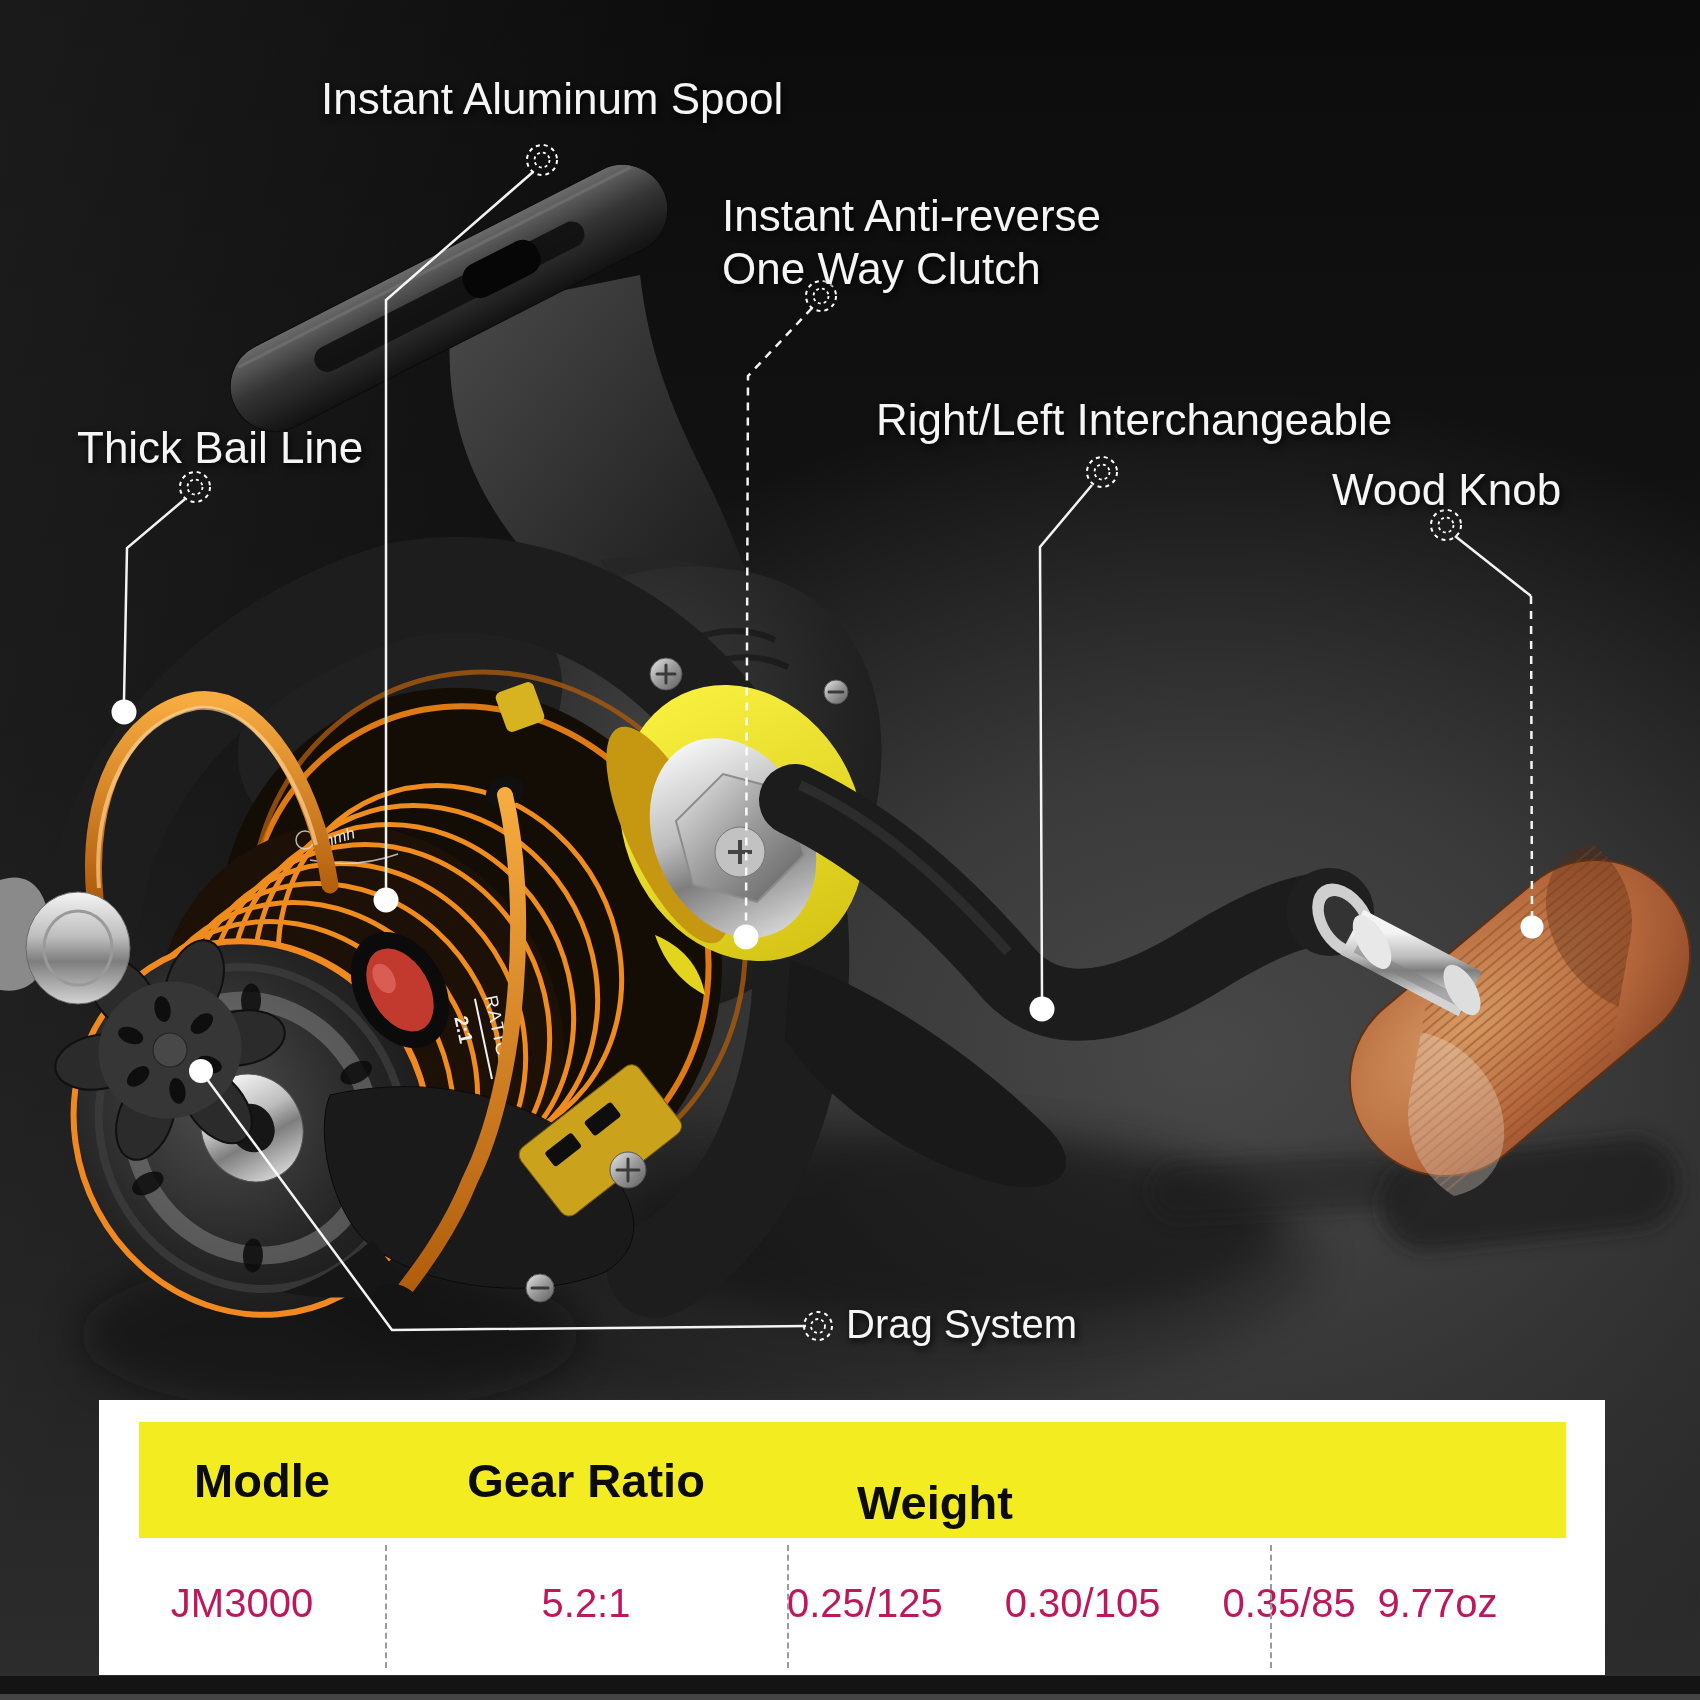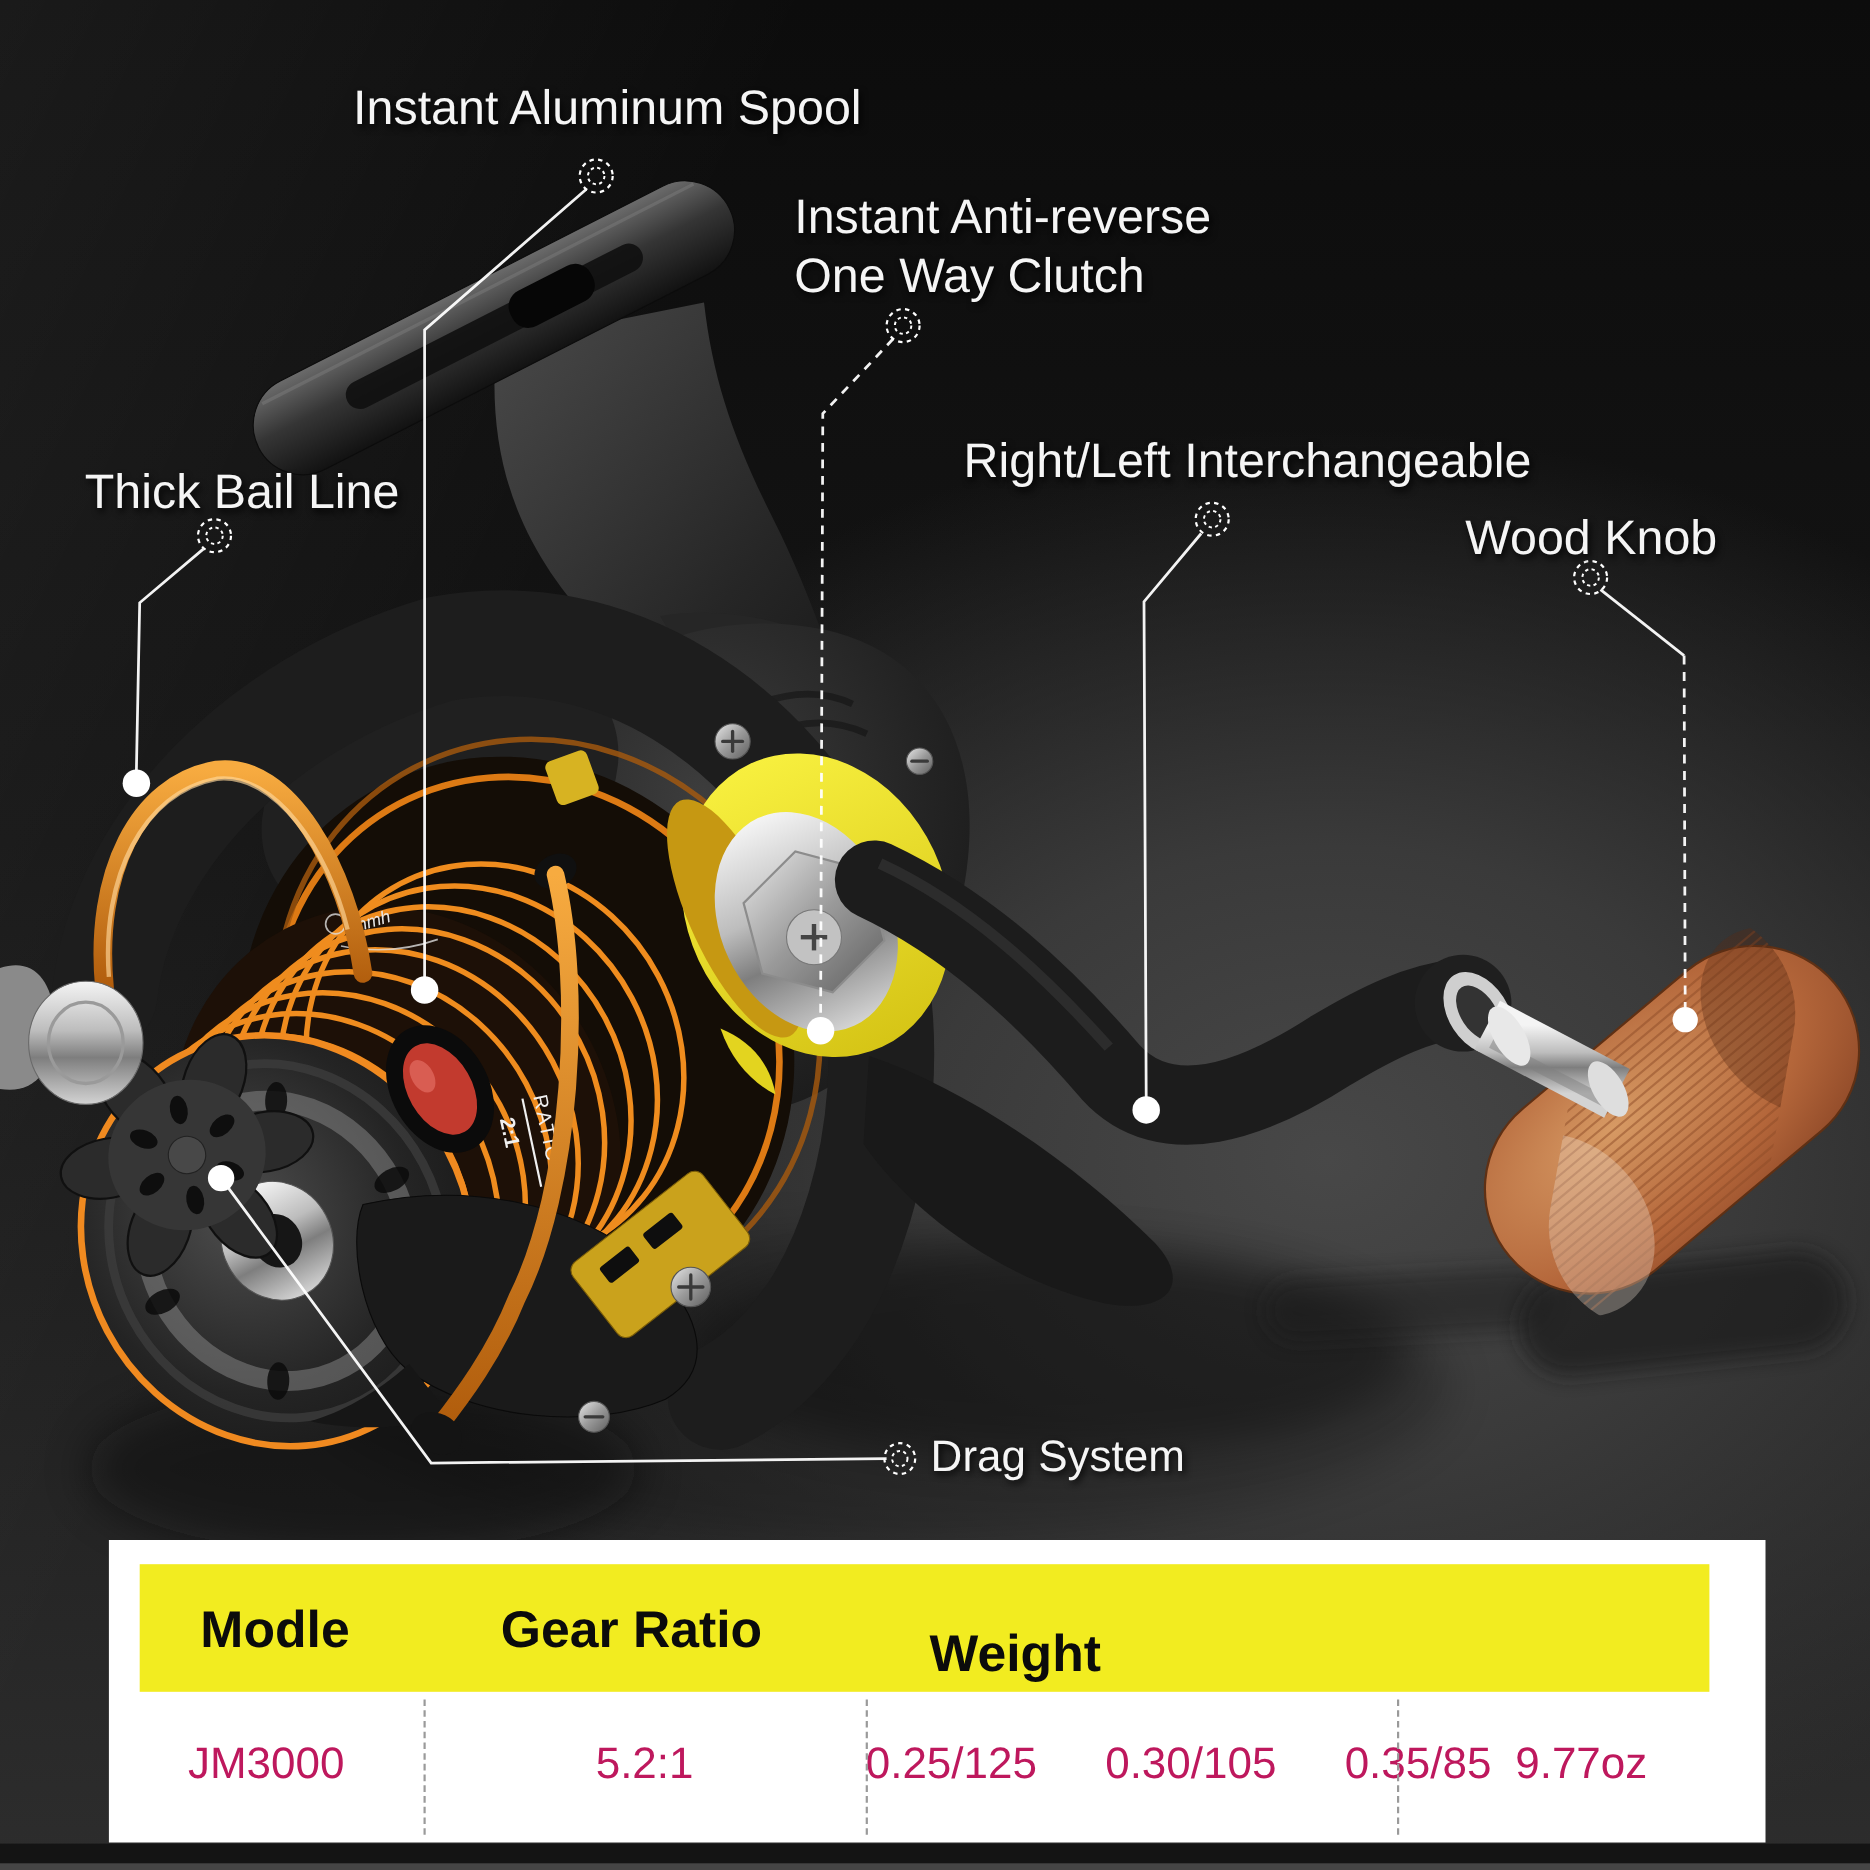--- a/index.html
+++ b/index.html
@@ -13,21 +13,21 @@
       linear-gradient(180deg, #0c0c0c 0%, #151515 45%, #232323 78%, #2d2d2d 100%);
   }
   svg{position:absolute;left:0;top:0;}
   .callout{
     position:absolute;color:#f5f5f5;font-size:44px;line-height:1.2;
     white-space:pre-line;text-shadow:2px 3px 7px rgba(0,0,0,.9);
   }
   .callout.small{font-size:40px;}
   .spec-panel{position:absolute;left:99px;top:1400px;width:1506px;height:275px;background:#ffffff;}
   .spec-header{
-    position:absolute;left:28px;top:22px;width:1427px;height:116px;background:#f2ec20;
+    position:absolute;left:40px;top:22px;width:1427px;height:116px;background:#f2ec20;
     display:flex;align-items:center;
   }
   .spec-header .cell{
     text-align:center;font-weight:bold;font-size:47px;color:#0b0b0b;
   }
   .spec-row{
     position:absolute;left:0;top:138px;width:1506px;height:130px;
     display:flex;align-items:center;color:#be185d;
   }
   .spec-row .cell{text-align:center;font-size:40px;}
@@ -311,21 +311,21 @@
     <circle cx="386" cy="900" r="12.5"></circle>
     <circle cx="746" cy="937" r="12.5"></circle>
     <circle cx="1042" cy="1009" r="12.5"></circle>
     <circle cx="1532" cy="927" r="11.5"></circle>
     <circle cx="124" cy="712" r="12.5"></circle>
     <circle cx="201" cy="1071" r="12"></circle>
   </g>
 </svg>
 
 <div class="callout" style="left:321px;top:73px;">Instant Aluminum Spool</div>
-<div class="callout" style="left:722px;top:172px;">Instant Anti-reverse
+<div class="callout" style="left:722px;top:190px;">Instant Anti-reverse
 One Way Clutch</div>
 <div class="callout" style="left:876px;top:394px;">Right/Left Interchangeable</div>
 <div class="callout" style="left:1332px;top:464px;">Wood Knob</div>
 <div class="callout" style="left:77px;top:422px;">Thick Bail Line</div>
 <div class="callout small" style="left:846px;top:1300px;">Drag System</div>
 
 <div class="spec-panel">
   <div class="spec-header">
     <div class="cell" style="width:246px;">Modle</div>
     <div class="cell" style="width:402px;">Gear Ratio</div>

